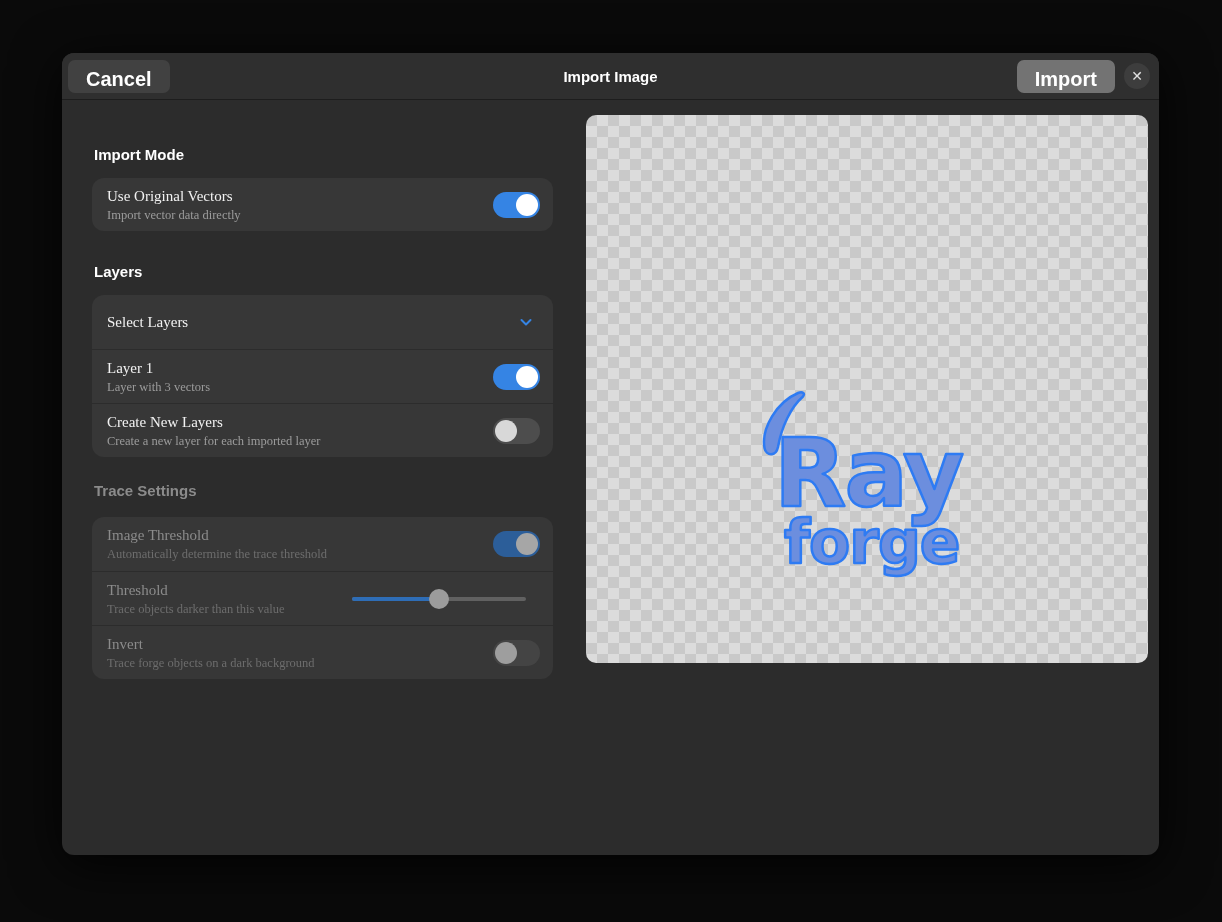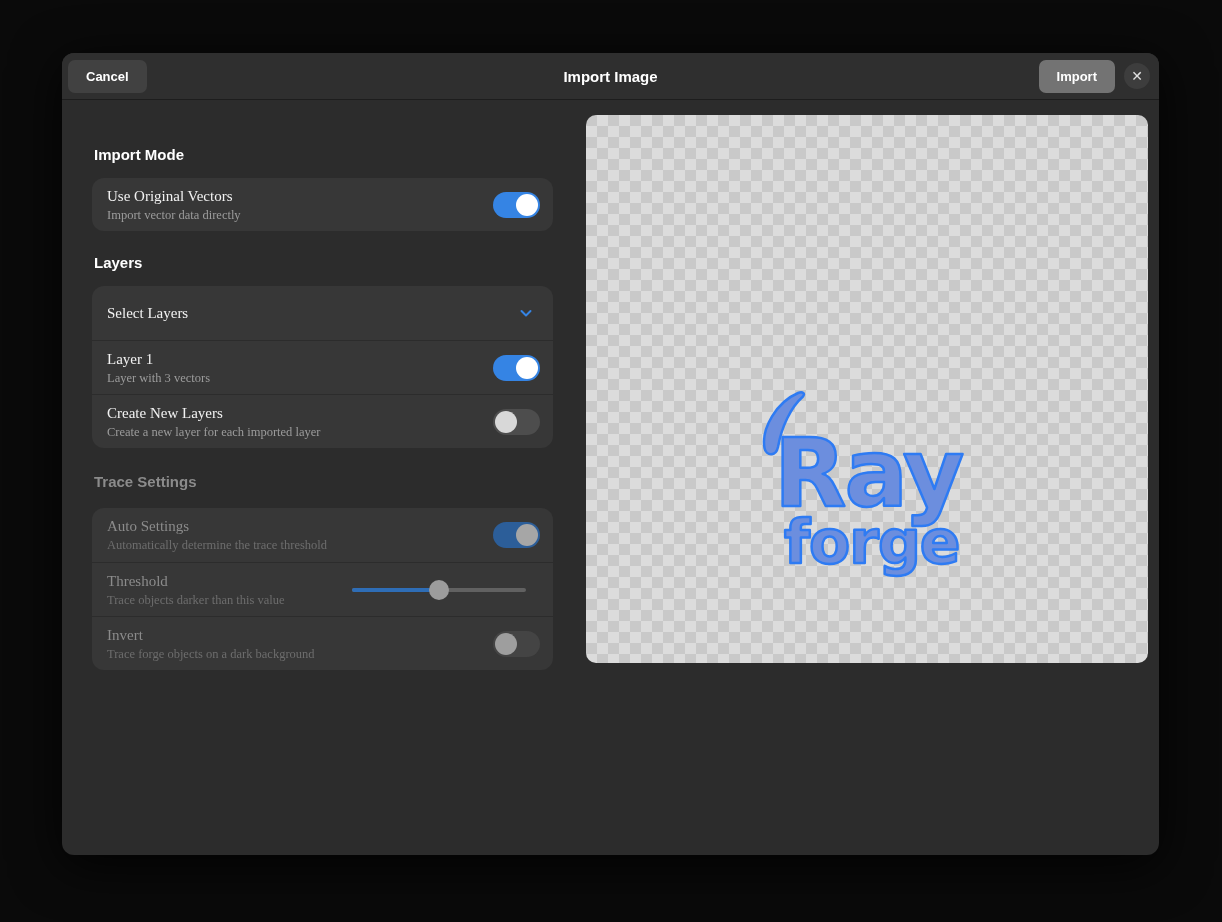--- a/index.html
+++ b/index.html
@@ -9,34 +9,34 @@
   .dialog { position:absolute; left:62px; top:53px; width:1097px; height:802px;
     background:#2c2c2c; border-radius:12px; box-shadow:0 10px 50px rgba(0,0,0,.85);
   }
 
   
   .headerbar { position:absolute; left:0; top:0; right:0; height:47px;
     background:#2f2f2f; border-radius:12px 12px 0 0; border-bottom:1px solid #1d1d1d;
     display:flex; align-items:center; }
   .hb-title { position:absolute; left:0; right:0; text-align:center;
     color:#ffffff; font-weight:bold; font-size:15px; pointer-events:none; }
-  .btn { border:none; font-family:inherit; font-size:13px; font-weight:bold;
+  .btn { border:none; font-family:inherit; font-size:20px; font-weight:bold;
     color:#ffffff; border-radius:7px; padding:8px 18px; height:33px; cursor:pointer; }
   .btn-cancel { background:#414141; position:absolute; left:6px; top:7px; }
   .btn-import { background:#737373; position:absolute; right:44px; top:7px; }
   .btn-close { position:absolute; right:9px; top:10px; width:26px; height:26px;
     border-radius:50%; background:#3d3d3d; border:none; color:#e0e0e0;
     font-size:14px; line-height:26px; text-align:center; cursor:pointer; padding:0; }
 
   
   .pane { position:absolute; left:30px; top:47px; width:461px; }
   .section-title { font-size:15px; font-weight:bold; color:#ffffff;
     line-height:16px; margin-left:2px; }
   .st-1 { margin-top:47px; margin-bottom:15px; }
-  .st-2 { margin-top:24px; margin-bottom:15px; }
+  .st-2 { margin-top:33px; margin-bottom:15px; }
   .st-3 { margin-top:26px; margin-bottom:18px; }
   .section-title.dim { color:#8b8b8b; }
 
   .group { background:#373737; border-radius:12px; overflow:hidden; }
   .row { display:flex; align-items:center; min-height:53px;
     padding:6px 13px 6px 15px;font-family:Liberation Serif, serif; }
   .row + .row { border-top:1px solid #2c2c2c; }
   .row-55 { min-height:54px; }
   .row-text { flex:1; min-width:0; }
   .row-title { font-size:15px; color:#f2f2f2; line-height:19px; }
@@ -131,21 +131,21 @@
         <span class="switch off">
             <span class="knob"></span>
           </span>
       </div>
     </div>
 
     <div class="section-title st-3 dim">Trace Settings</div>
     <div class="group disabled">
       <div class="row row-55">
         <div class="row-text">
-          <div class="row-title">Auto Settings</div>
+          <div class="row-title">Image Threshold</div>
           <div class="row-subtitle">Automatically determine the trace threshold</div>
         </div>
         <span class="switch on dis">
             <span class="knob"></span>
           </span>
       </div>
       <div class="row row-55">
         <div class="row-text">
           <div class="row-title">Threshold</div>
           <div class="row-subtitle">Trace objects darker than this value</div>

